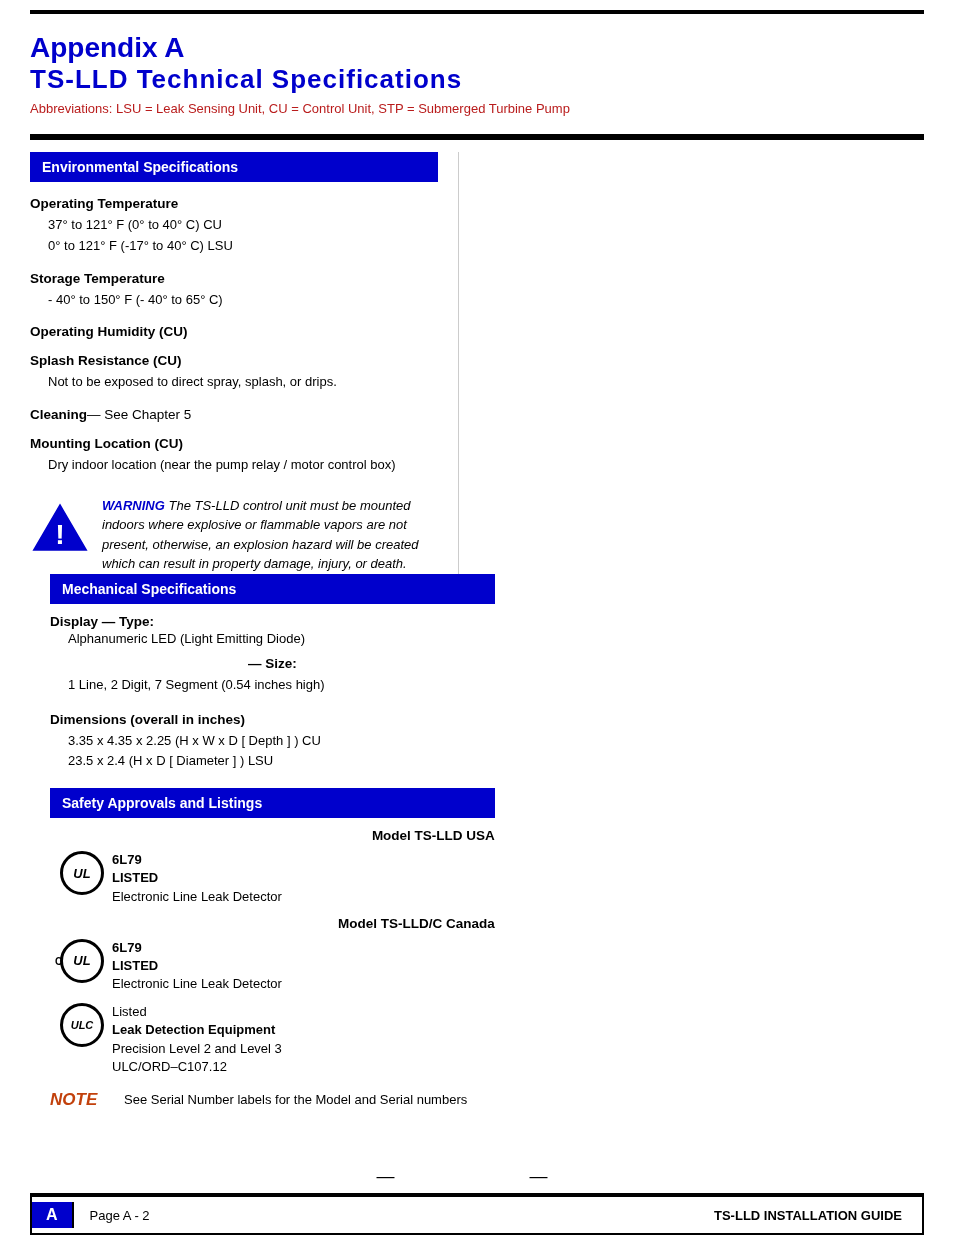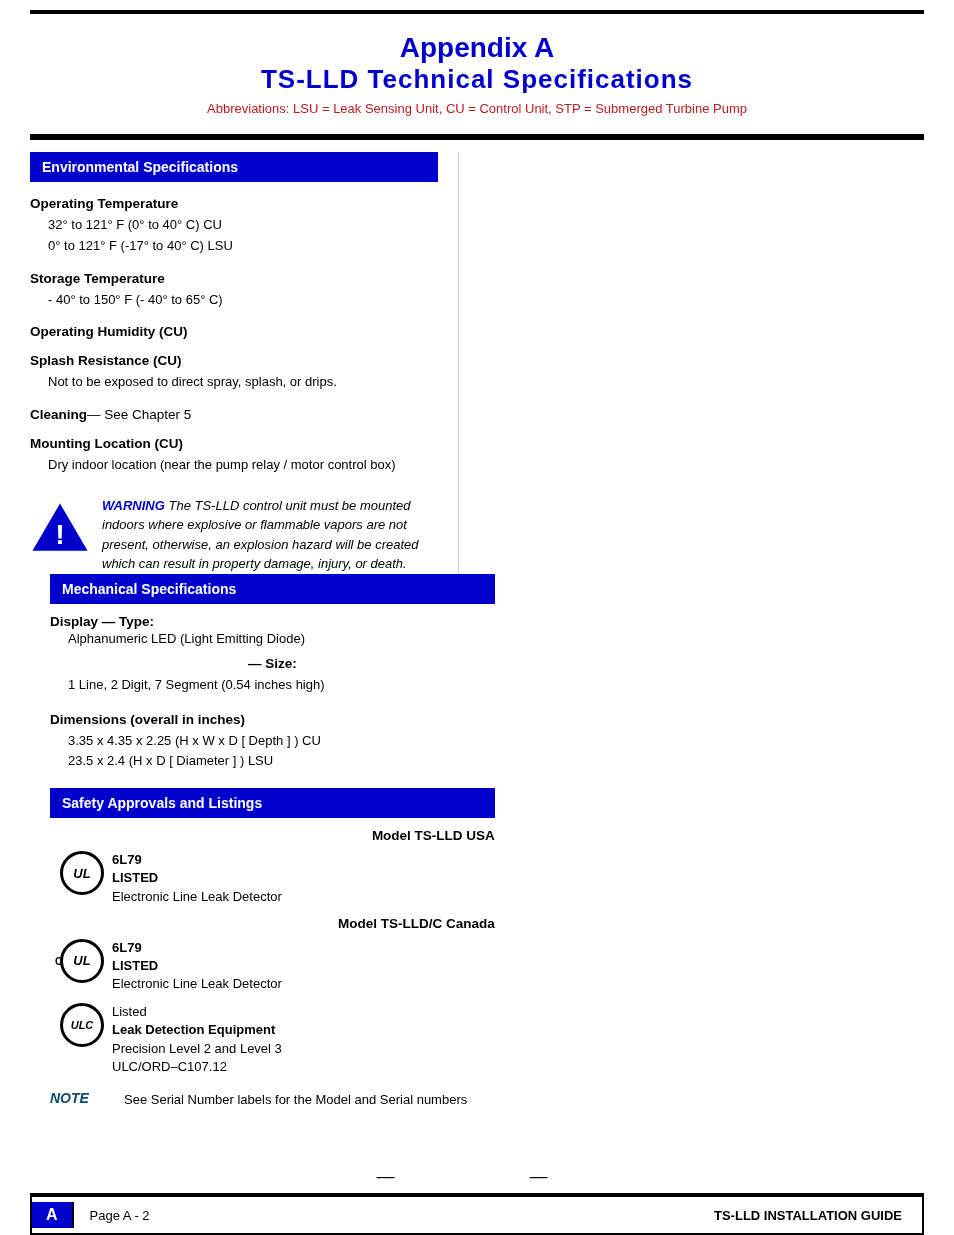--- a/index.html
+++ b/index.html
@@ -16,21 +16,21 @@
       background: #fff;
       display: flex;
       flex-direction: column;
     }
     .top-border {
       height: 4px;
       background: #000;
       margin: 10px 30px 0 30px;
     }
     .header {
-      text-align: center;
+      text-align: left;
       padding: 18px 30px 10px 30px;
     }
     .header-title {
       font-size: 28px;
       font-weight: bold;
       color: #0000cc;
     }
     .header-subtitle {
       font-size: 26px;
       font-weight: bold;
@@ -184,22 +184,22 @@
     .note-box {
       display: flex;
       flex-direction: row;
       align-items: flex-start;
       gap: 14px;
       margin-top: 14px;
     }
     .note-label {
       font-style: italic;
       font-weight: bold;
-      color: #0c4a6e;
-      font-size: 14px;
+      color: #c2410c;
+      font-size: 17px;
       flex-shrink: 0;
       min-width: 60px;
     }
     .note-text {
       font-size: 13px;
       line-height: 1.5;
     }
     .footer-area {
       margin-top: auto;
       padding: 0 30px;
@@ -256,21 +256,21 @@
   </div>
 
   <div class="double-border"></div>
 
   <div class="main-content">
 
     <div class="left-col">
       <div class="section-header">Environmental Specifications</div>
 
       <div class="spec-heading">Operating  Temperature</div>
-      <div class="spec-indent">32° to 121° F (0° to 40° C) CU</div>
+      <div class="spec-indent">37° to 121° F (0° to 40° C) CU</div>
       <div class="spec-indent">0° to 121° F (-17° to 40° C) LSU</div>
 
       <div class="spec-heading">Storage  Temperature</div>
       <div class="spec-indent">- 40° to 150° F (- 40° to 65° C)</div>
 
       <div class="spec-heading">Operating Humidity (CU)</div>
 
       <div class="spec-heading">Splash  Resistance (CU)</div>
       <div class="spec-indent">Not to be exposed to direct spray, splash, or drips.</div>
 

